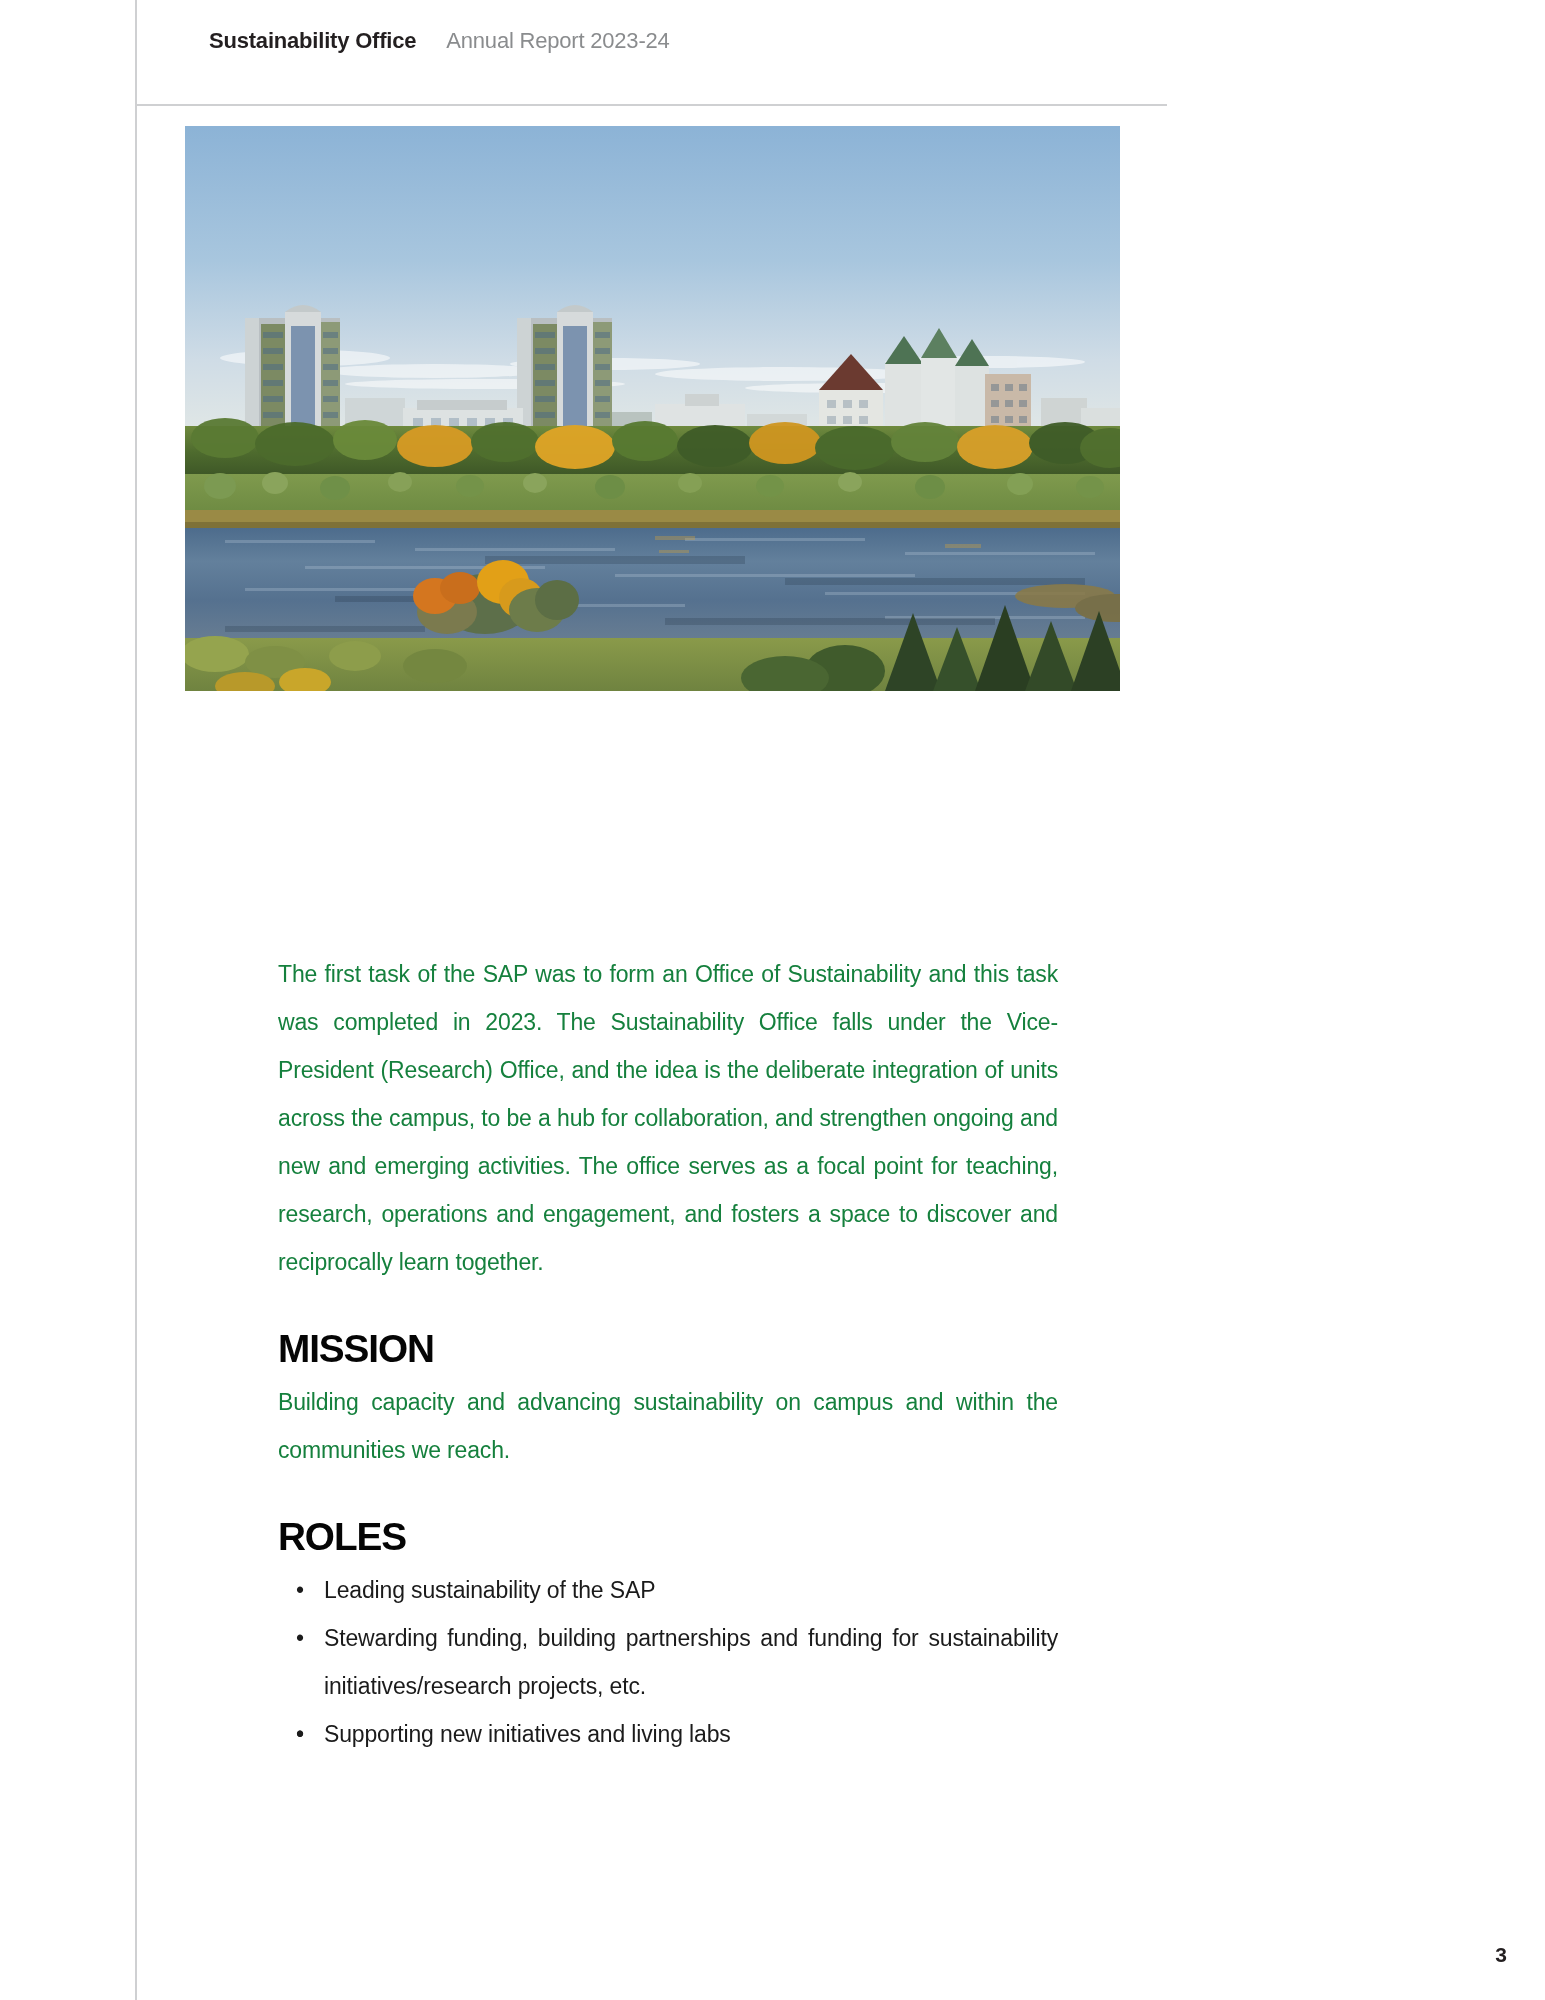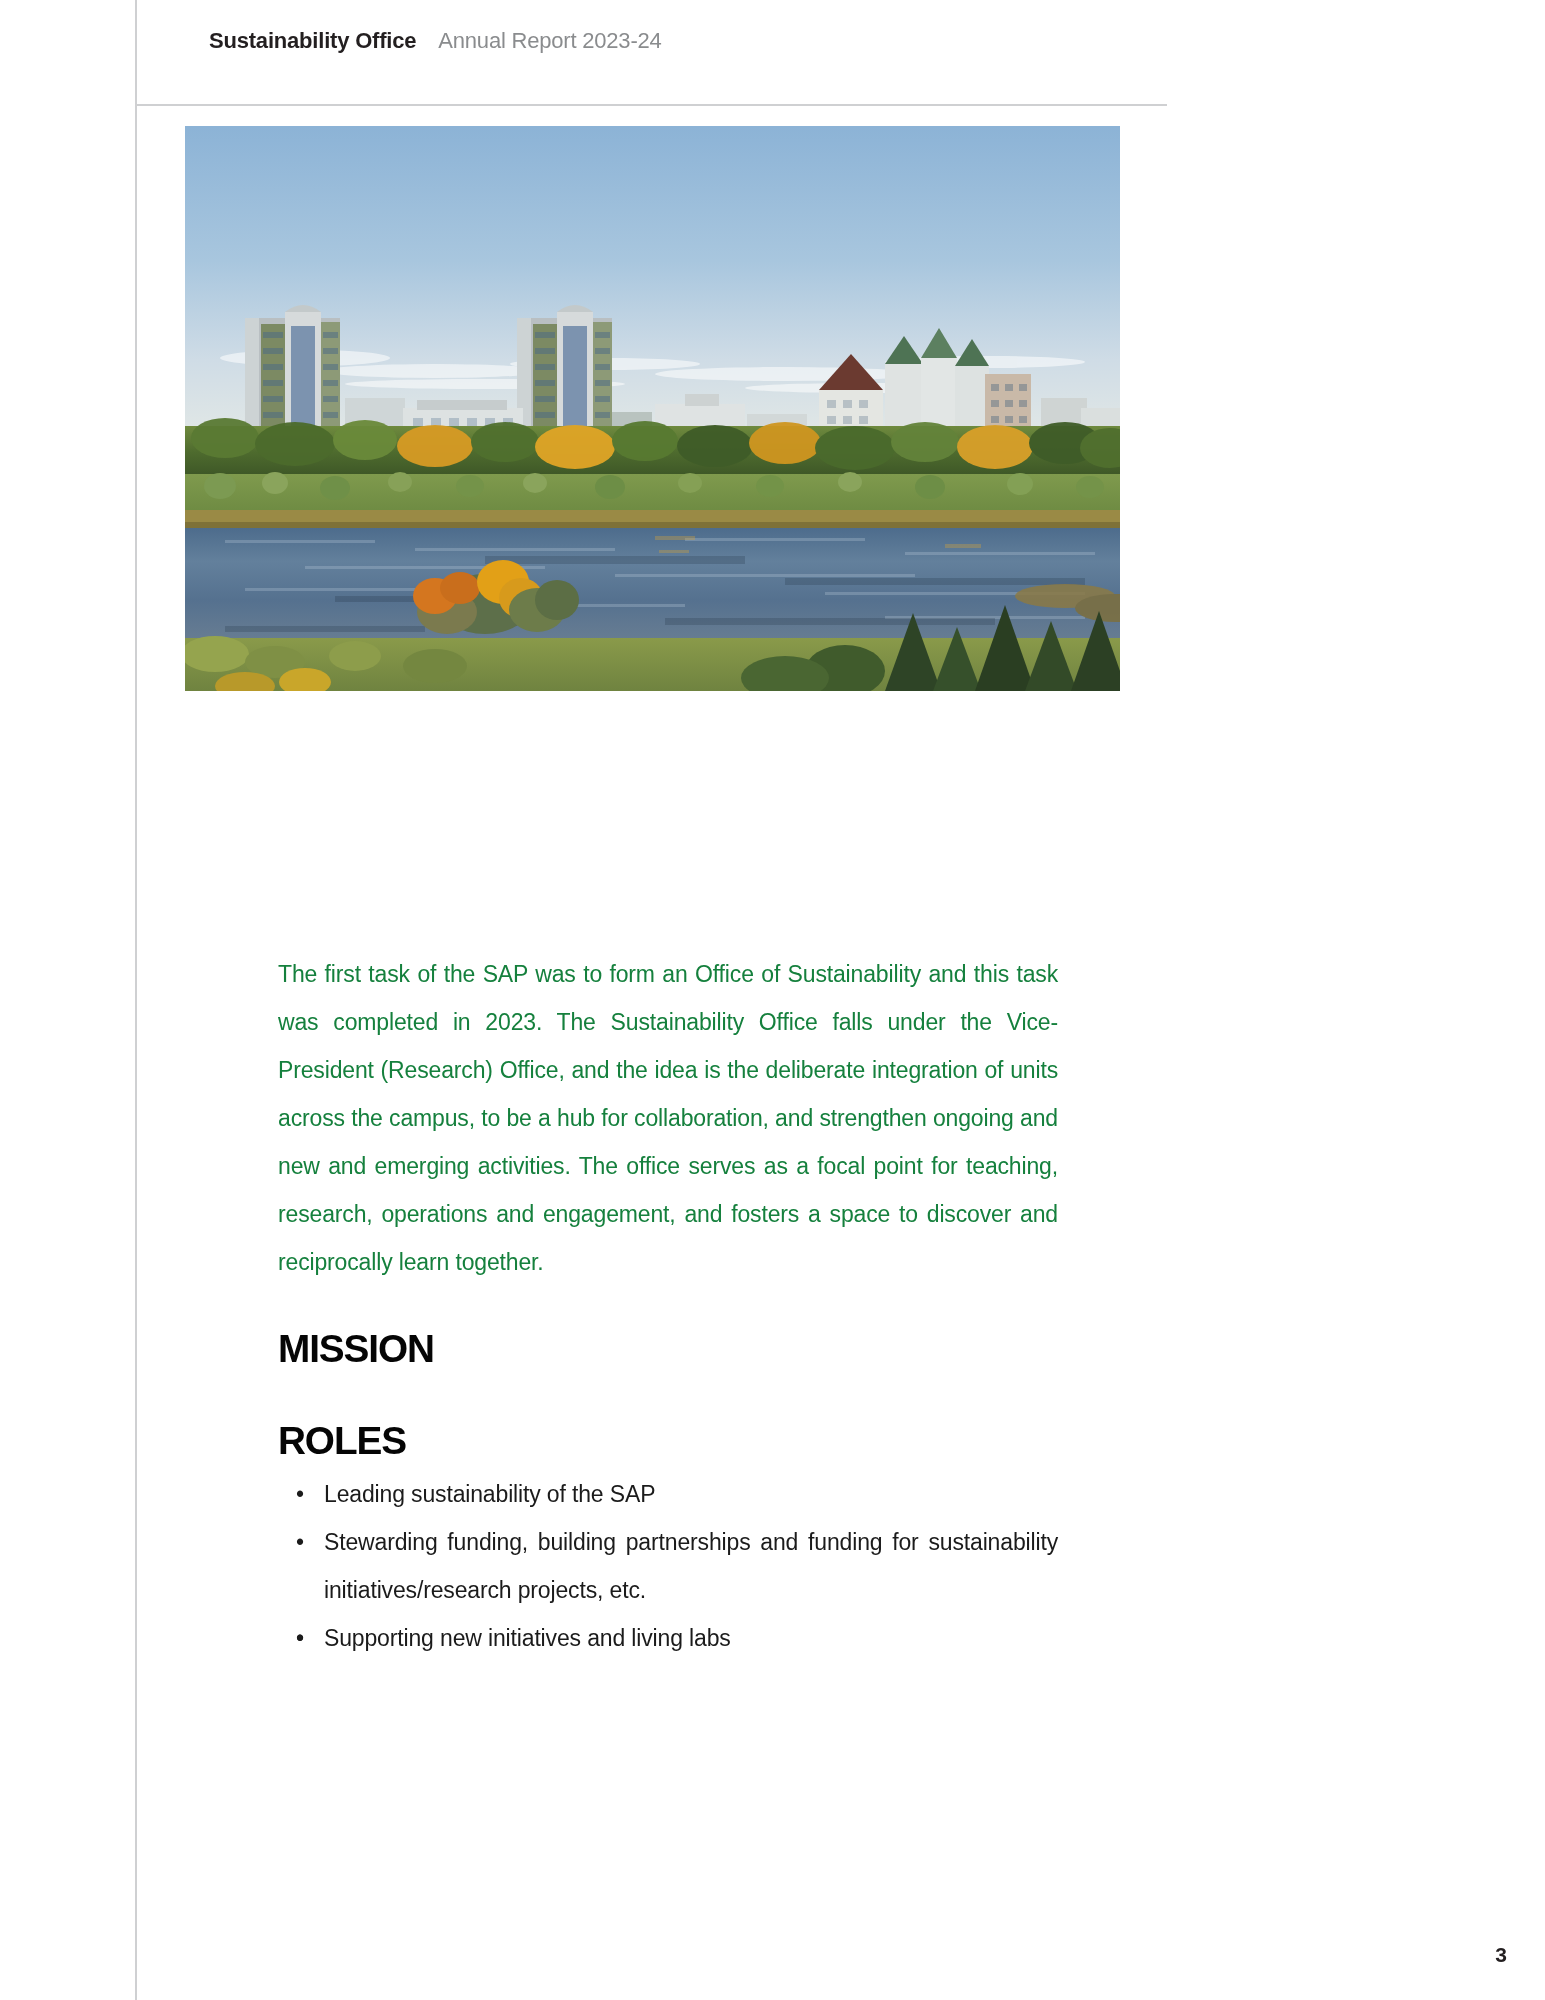--- a/index.html
+++ b/index.html
@@ -15,21 +15,21 @@
   .left-rule {
     position:absolute; left:135px; top:0; width:2px; height:2000px;
     background:#cfd0d2;
   }
   
   .header {
     position:absolute; left:137px; top:0; right:0; height:105px;
   }
   .header-inner {
     position:absolute; left:72px; top:28px;
-    display:flex; align-items:flex-end; gap:22px;
+    display:flex; align-items:flex-end; gap:30px;
   }
   .hdr-title {
     font-size:22px; font-weight:bold; color:#231f20; letter-spacing:-0.2px;
   }
   .hdr-sub {
     font-size:22px; font-weight:normal; color:#8a8c8e; letter-spacing:-0.2px;
   }
   .header-rule {
     position:absolute; left:137px; top:104px; width:1030px; height:2px;
     background:#cfd0d2;
@@ -358,20 +358,21 @@
 
 
   <div class="content">
 
     <p class="para">The first task of the SAP was to form an Office of Sustainability and this task was completed in 2023. The Sustainability Office falls under the Vice-President (Research) Office, and the idea is the deliberate integration of units across the campus, to be a hub for collaboration, and strengthen ongoing and new and emerging activities. The office serves as a focal point for teaching, research, operations and engagement, and fosters a space to discover and reciprocally learn together.</p>
 
     <div class="gap-lg"></div>
 
     <h2 class="section-head">MISSION</h2>
     <div class="gap-sm"></div>
+    <p class="para">Building capacity and advancing sustainability on campus and within the communities we reach.</p>
 
     <div class="gap-lg"></div>
 
     <h2 class="section-head">ROLES</h2>
     <div class="gap-sm"></div>
 
     <ul class="roles">
       <li class="nojustify">
         <span class="bullet">•</span>
         <span>Leading sustainability of the SAP</span>

